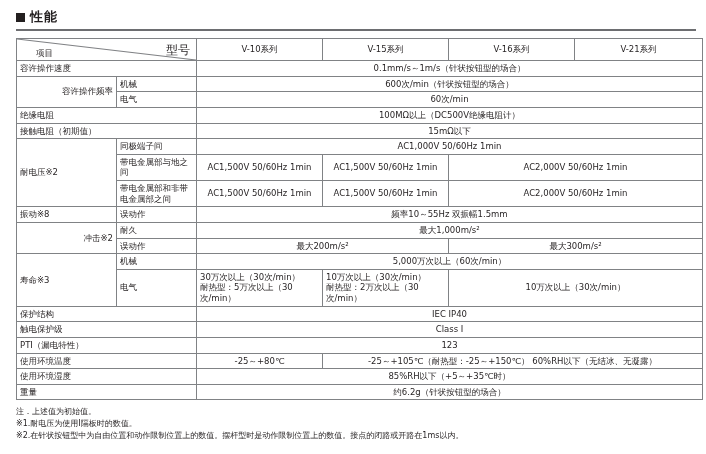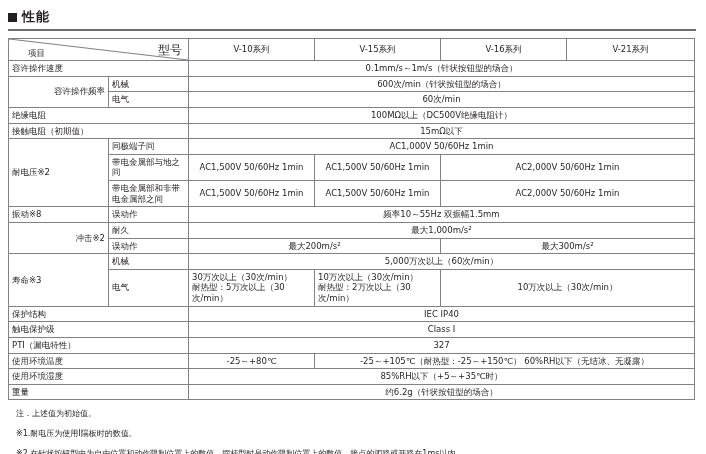--- a/index.html
+++ b/index.html
@@ -4,21 +4,21 @@
 <style>
   html,body{margin:0;padding:0;}
   body{
     width:706px;height:454px;
     background:#ffffff;
     font-family:"DejaVu Sans","Liberation Sans",sans-serif;
     font-size:9px;
     color:#231f20;
     overflow:hidden;
   }
-  .page{position:relative;width:706px;height:454px;box-sizing:border-box;padding:8px 10px 0 8px;}
+  .page{position:relative;width:706px;height:454px;box-sizing:border-box;padding:8px 10px 0 16px;}
 
   
   .heading{
     display:flex;align-items:center;
     border-bottom:2px solid #6d6e71;
     padding-bottom:3px;
     margin-bottom:7px;
   }
   .heading .sq{
     width:9px;height:9px;background:#231f20;margin-right:5px;flex:none;
@@ -60,21 +60,21 @@
     position:absolute;right:6px;top:4px;font-size:12px;
   }
 
   
   .notes{
     margin-top:6px;
     font-size:8px;
     line-height:1.45;
     color:#231f20;
   }
-  .notes div{margin:8px;}
+  .notes div{margin:0;}
 </style>
 </head>
 <body>
 
 <div class="page">
 
   <div class="heading">
     <span class="sq"></span>
     <span class="txt">性能</span>
   </div>
@@ -169,21 +169,21 @@
         <tr class="rowh">
           <td class="l" rowspan="1" colspan="2">保护结构</td>
           <td class="c" colspan="4">IEC IP40</td>
         </tr>
         <tr class="rowh">
           <td class="l" rowspan="1" colspan="2">触电保护级</td>
           <td class="c" colspan="4">Class Ⅰ</td>
         </tr>
         <tr class="rowh">
           <td class="l" rowspan="1" colspan="2">PTI（漏电特性）</td>
-          <td class="c" colspan="4">327</td>
+          <td class="c" colspan="4">123</td>
         </tr>
         <tr class="rowh">
           <td class="l" rowspan="1" colspan="2">使用环境温度</td>
           <td class="c" colspan="1">-25～+80℃</td>
           <td class="c" colspan="3">-25～+105℃（耐热型：-25～+150℃） 60%RH以下（无结冰、无凝露）</td>
         </tr>
         <tr class="rowh">
           <td class="l" rowspan="1" colspan="2">使用环境湿度</td>
           <td class="c" colspan="4">85%RH以下（+5～+35℃时）</td>
         </tr>

